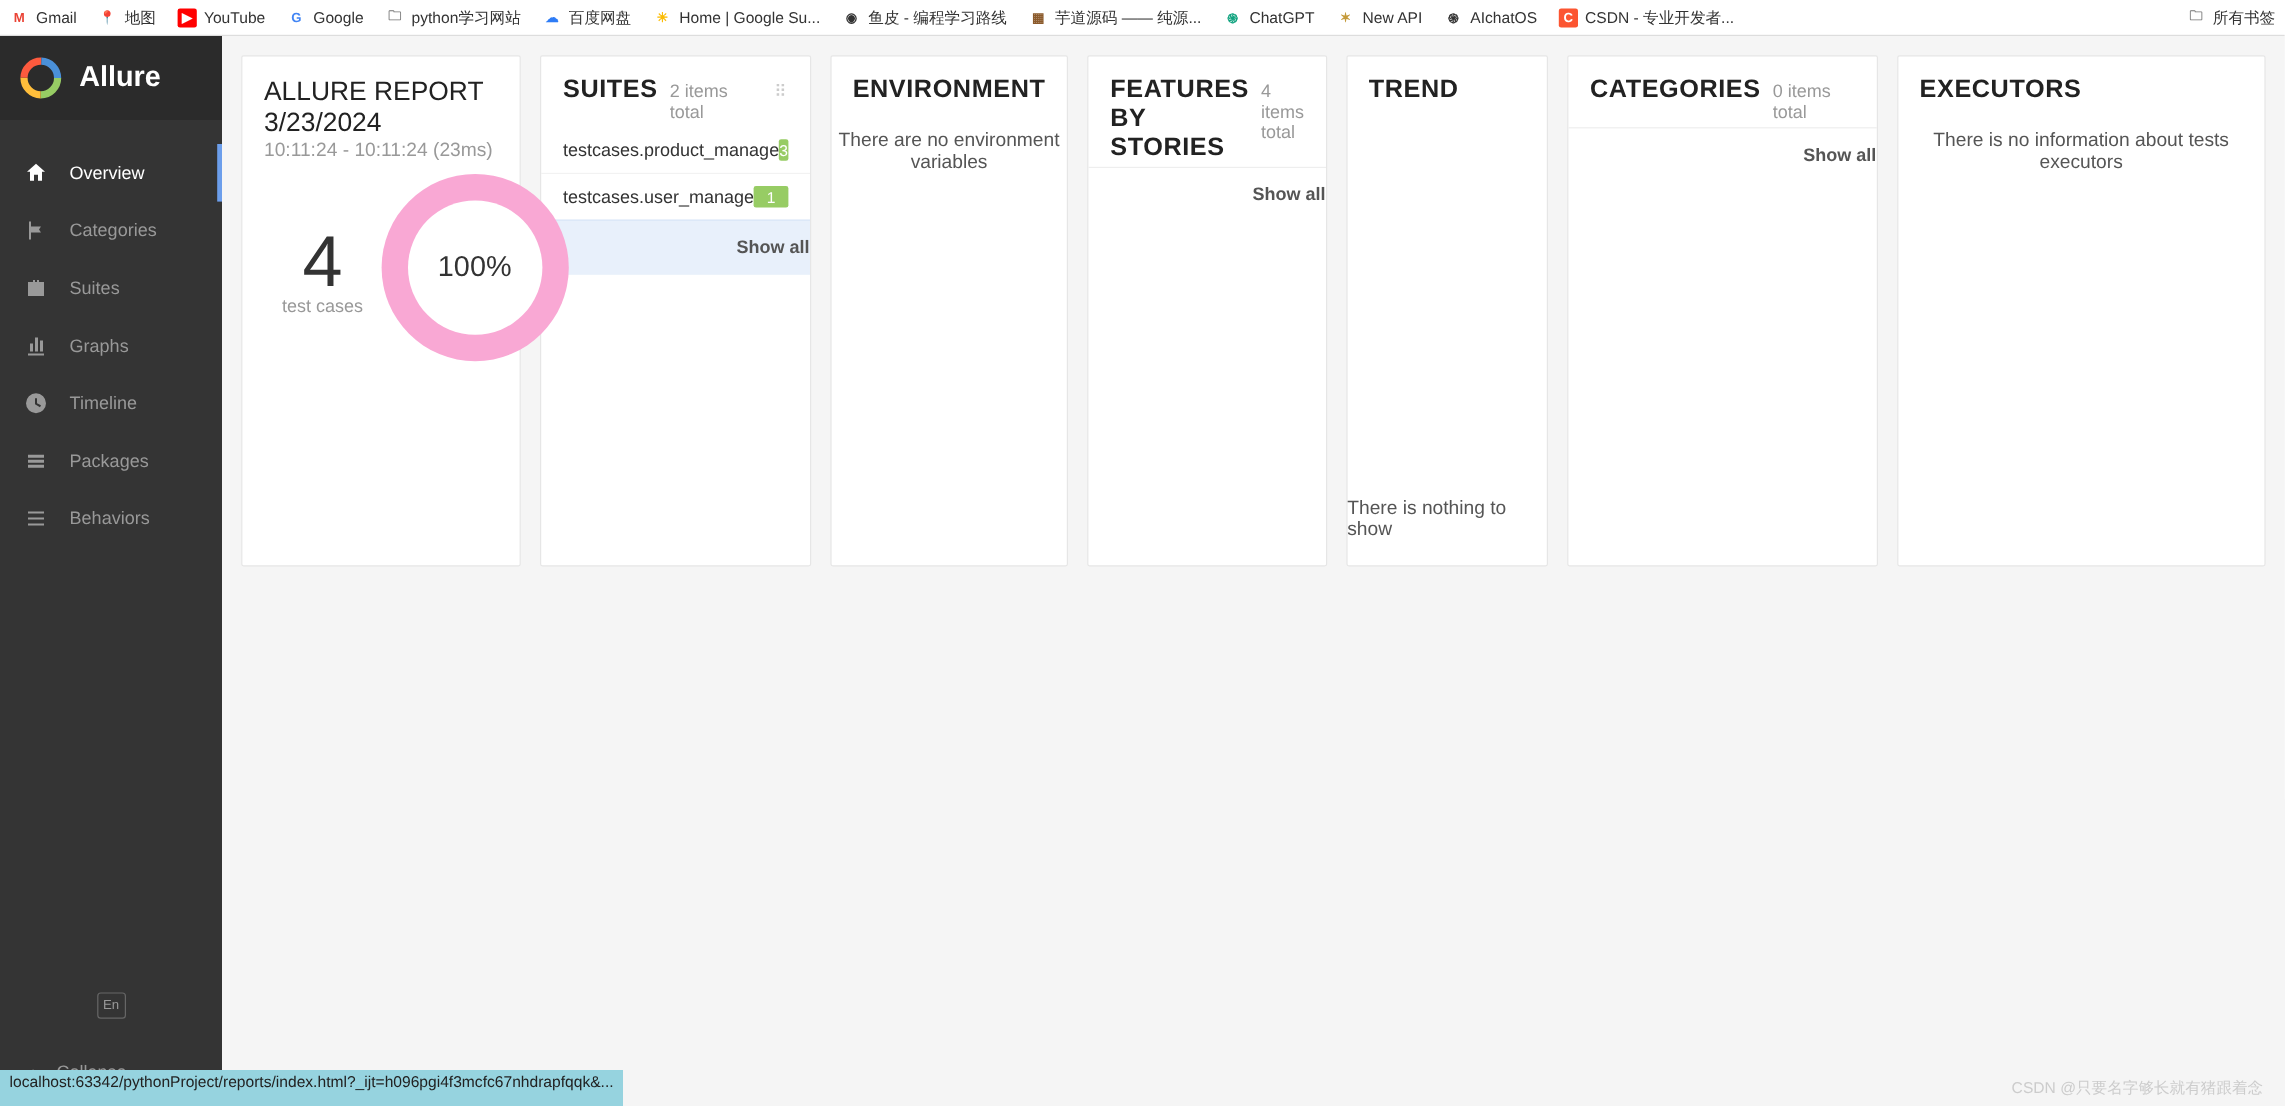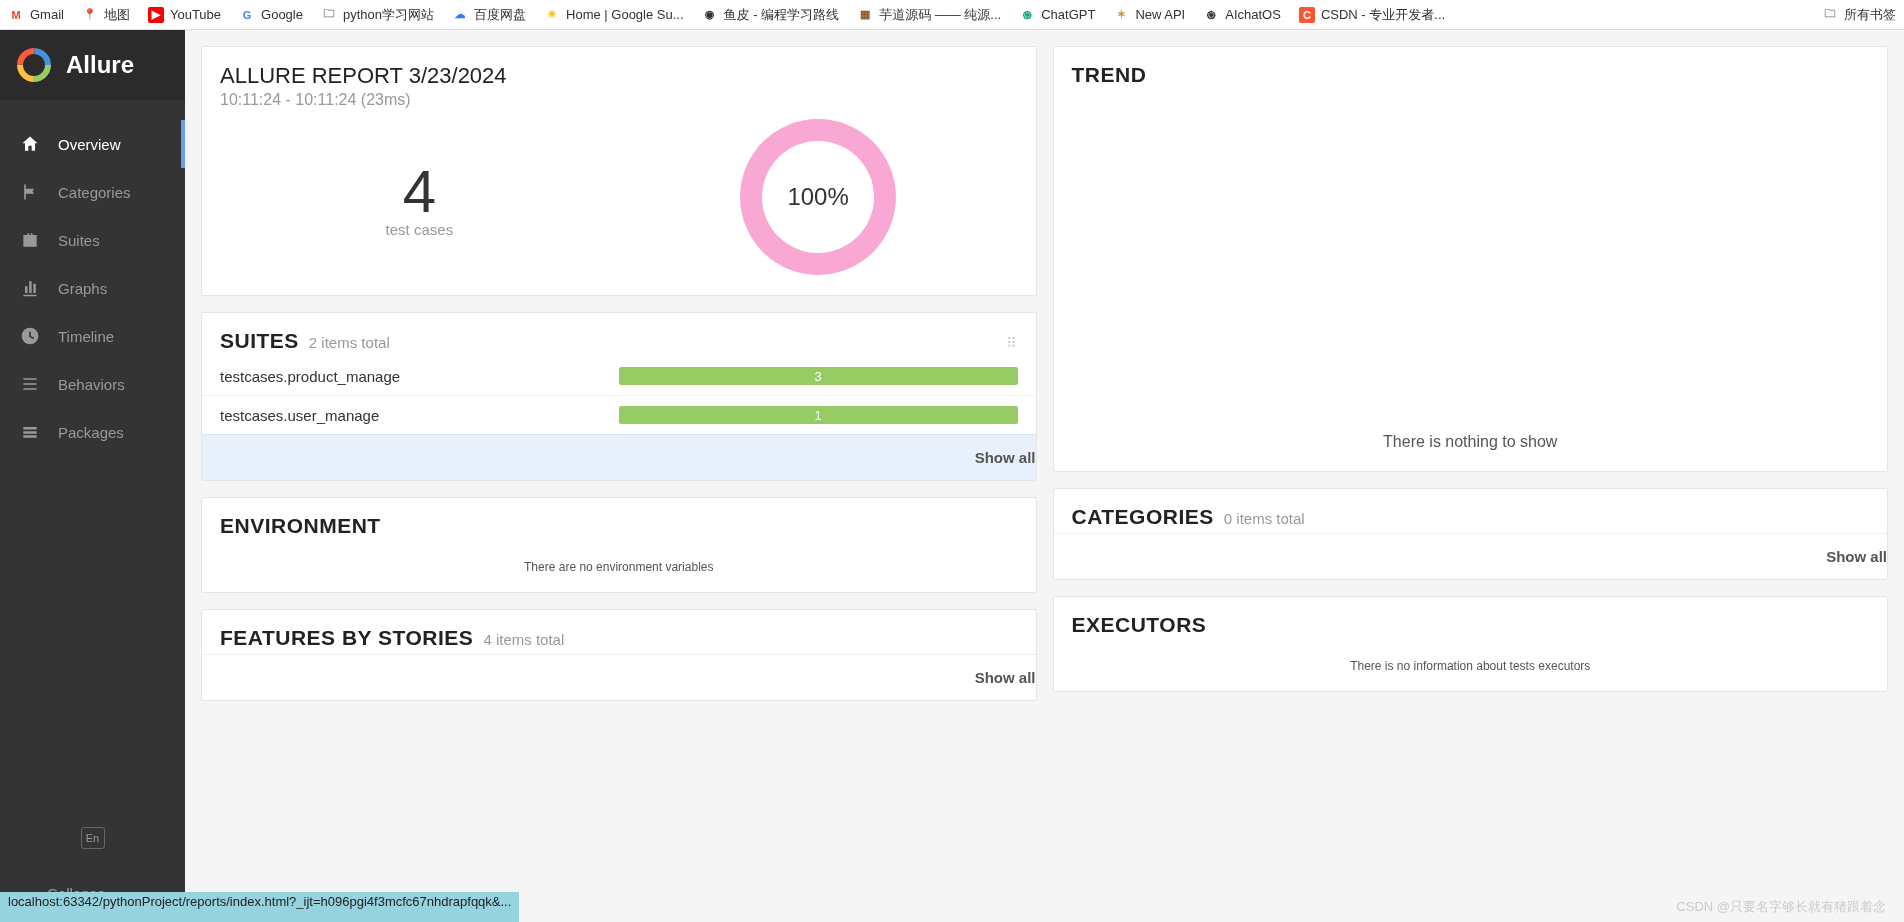--- a/index.html
+++ b/index.html
@@ -22,27 +22,27 @@
 .nav-item.active::after { content: ""; position: absolute; right: 0; top: 0; bottom: 0; width: 4px; background: #6c9eeb; }
 .nav-icon { width: 20px; height: 20px; display: flex; align-items: center; justify-content: center; }
 .nav-icon svg { width: 20px; height: 20px; fill: currentColor; }
 .side-bottom { padding: 10px 0 20px; }
 .lang-badge { width: 24px; height: 22px; border: 1px solid #666; border-radius: 3px; margin: 0 auto 36px; display: flex; align-items: center; justify-content: center; font-size: 11px; color: #999; }
 .collapse-row { display: flex; align-items: center; padding-left: 24px; gap: 18px; color: #999; cursor: pointer; font-size: 15px; }
 
 
 .main { position: fixed; left: 185px; right: 0; top: 30px; bottom: 0; overflow: auto; background: #f5f5f5; padding: 16px; }
 .grid { display: grid; grid-template-columns: 1fr 1fr; gap: 16px; }
-.col { display: flex; flex-direction: column; gap: 16px; }
+.col { display: flex; gap: 16px; }
 .widget { background: #fff; border: 1px solid #e6e6e6; border-radius: 2px; }
 .w-head { padding: 16px 18px 4px; display: flex; align-items: baseline; gap: 10px; }
 .w-title { font-size: 21px; letter-spacing: 0.5px; color: #222; font-weight: bold; }
 .w-sub { color: #999; font-size: 15px; }
 .w-drag { margin-left: auto; color: #ccc; font-size: 14px; cursor: move; letter-spacing: 1px; }
-.empty-msg { text-align: center; color: #555; padding: 18px 0; font-size: 12px; }
+.empty-msg { text-align: center; color: #555; padding: 18px 0; font-size: 16px; }
 .show-all { text-align: right; padding: 14px 0; border-top: 1px solid #eee; color: #555; font-size: 15px; cursor: pointer; font-weight: bold; }
 .show-all.highlighted { background: #e8f0fb; border-top-color: #d9e6f7; }
 
 
 .summary-body { display: flex; align-items: center; padding: 0 18px 20px; }
 .sum-title { font-size: 22px; color: #222; padding: 16px 18px 0; }
 .sum-sub { color: #999; font-size: 16px; padding: 2px 18px 10px; }
 .sum-count { flex: 0 0 50%; text-align: center; }
 .sum-count-num { font-size: 60px; color: #333; }
 .sum-count-lbl { color: #999; font-size: 15px; margin-top: -5px; }
@@ -176,32 +176,32 @@
         <span class="nav-icon">
           <svg viewBox="0 0 24 24">
             <path d="M12 2a10 10 0 100 20 10 10 0 000-20zm1 5v5l4 2-1 2-5-3V7h2z"></path>
           </svg>
         </span>
         <span>Timeline</span>
       </div>
     <div class="nav-item">
         <span class="nav-icon">
           <svg viewBox="0 0 24 24">
+            <path d="M4 6h16v3H4zm0 5h16v3H4zm0 5h16v3H4z"></path>
+          </svg>
+        </span>
+        <span>Packages</span>
+      </div>
+    <div class="nav-item">
+        <span class="nav-icon">
+          <svg viewBox="0 0 24 24">
             <path d="M4 5h16v2H4zm0 6h16v2H4zm0 6h16v2H4z"></path>
           </svg>
         </span>
         <span>Behaviors</span>
-      </div>
-    <div class="nav-item">
-        <span class="nav-icon">
-          <svg viewBox="0 0 24 24">
-            <path d="M4 6h16v3H4zm0 5h16v3H4zm0 5h16v3H4z"></path>
-          </svg>
-        </span>
-        <span>Packages</span>
       </div>
   </div>
   <div class="side-bottom">
     <div class="lang-badge">En</div>
     <div class="collapse-row">
       <span>‹</span>
       <span>Collapse</span>
     </div>
   </div>
 </div>

